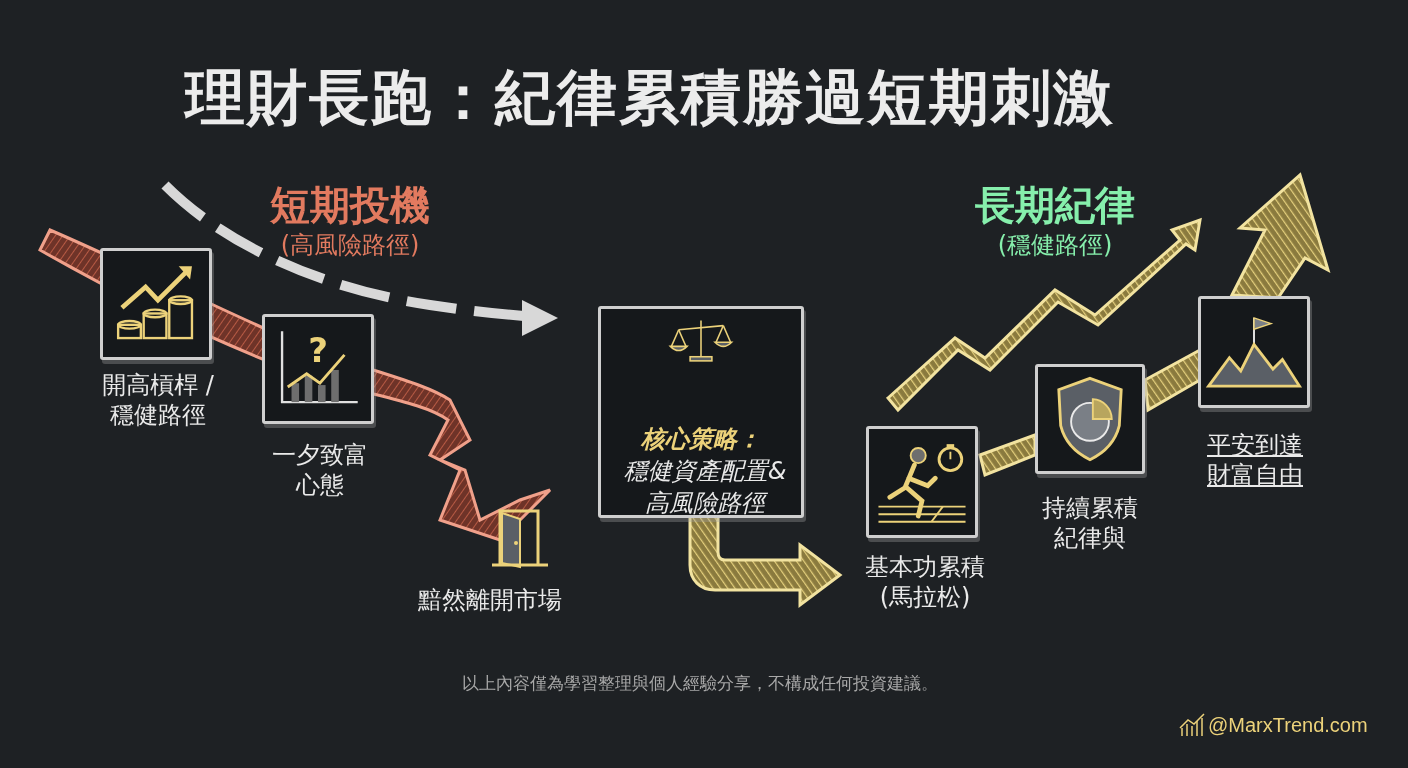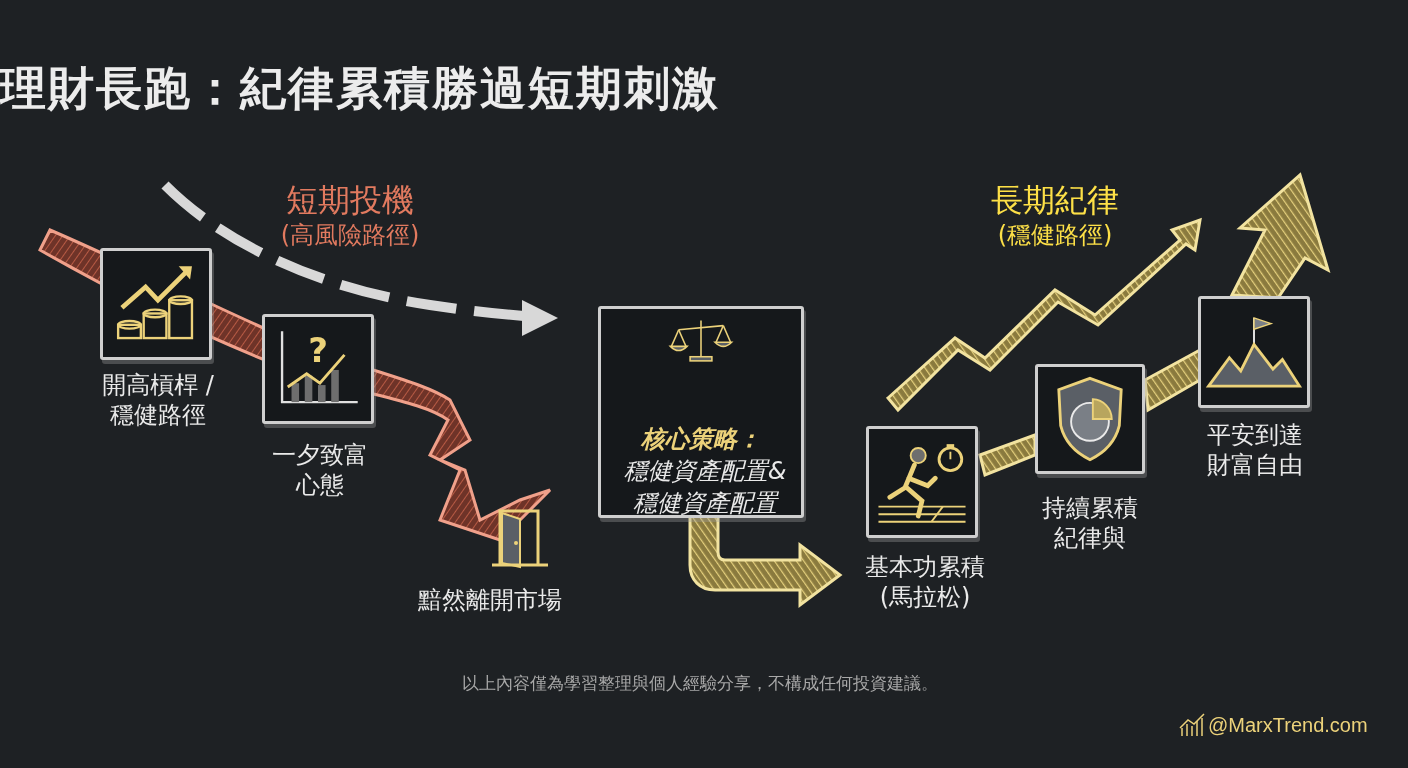--- a/index.html
+++ b/index.html
@@ -6,28 +6,28 @@
   html, body { width: 1408px; height: 768px; overflow: hidden; }
   body {
     background: #1e2124;
     font-family: "DejaVu Sans", "Liberation Sans", sans-serif;
     color: #e8e8e8;
     position: relative;
   }
   .stage { position: absolute; inset: 0; width: 1408px; height: 768px; }
   svg.bg { position: absolute; left: 0; top: 0; width: 1408px; height: 768px; }
   .title {
-    position: absolute; left: 0; top: 58px; width: 1300px; text-align: left;
-    font-size: 46px; font-weight: bold; color: #ececec; letter-spacing: 2px;
+    position: absolute; left: 0; top: 58px; width: 1300px; text-align: center;
+    font-size: 60px; font-weight: bold; color: #ececec; letter-spacing: 2px;
   }
   .label { position: absolute; text-align: center; line-height: 1.25; }
-  .section-title { font-size: 32px; font-weight: normal; }
+  .section-title { font-size: 40px; font-weight: bold; }
   .section-sub { font-size: 24px; }
   .red { color: #e27a5f; }
-  .gold { color: #fde047; }
+  .gold { color: #86efac; }
   .white { color: #eaeaea; font-size: 24px; }
   .box {
     position: absolute;
     border: 3px solid #cfcfcf;
     border-radius: 3px;
     background: #15181b;
     box-shadow: 2px 4px 0 rgba(160,160,160,0.35);
   }
   .box svg { position: absolute; left: 0; top: 0; width: 100%; height: 100%; }
   .core-text { position: absolute; left: 0; width: 100%; text-align: center; font-style: italic; }
@@ -143,21 +143,21 @@
         <line x1="146" y1="32" x2="132" y2="64"></line>
           <line x1="146" y1="32" x2="160" y2="64"></line>
         <path d="M44,72 Q60,88 76,72 Z" fill="#5a5f66"></path>
         <path d="M130,64 Q146,80 162,64 Z" fill="#5a5f66"></path>
         <rect x="82" y="92" width="42" height="8" fill="#5a5f66"></rect>
       </g>
     </svg>
     <div class="core-text" style="top:114px;">
       <div class="core-head">核心策略：</div>
       <div class="core-line">穩健資產配置&amp;</div>
-      <div class="core-line">穩健資產配置</div>
+      <div class="core-line">高風險路徑</div>
     </div>
   </div>
 
   <div class="label" style="left:955px; top:180px; width:200px;">
     <div class="section-title gold">長期紀律</div>
     <div class="section-sub gold">(穩健路徑)</div>
   </div>
 
   <div class="box" style="left:866px; top:426px; width:112px; height:112px;">
     <svg viewBox="0 0 112 112">
@@ -191,21 +191,21 @@
     <div>紀律與</div>
   </div>
 
   <div class="box" style="left:1198px; top:296px; width:112px; height:112px;">
     <svg viewBox="0 0 112 112">
       <line x1="56" y1="20" x2="56" y2="48" stroke="#eaeaea" stroke-width="2"></line>
       <polygon points="56,20 74,26 56,32" fill="#7a7f86" stroke="#ecd27a" stroke-width="1.5"></polygon>
       <polygon points="8,92 30,62 42,76 56,48 76,74 86,64 104,92" fill="#5a5f66" stroke="#ecd27a" stroke-width="3"></polygon>
     </svg>
   </div>
-  <div class="label white" style="left:1180px; top:420px; width:150px;">
+  <div class="label white" style="left:1180px; top:430px; width:150px;text-decoration:underline;">
     <div>平安到達</div>
     <div>財富自由</div>
   </div>
 
   <div class="footer-disclaimer">以上內容僅為學習整理與個人經驗分享，不構成任何投資建議。</div>
   <div class="brand">
     <svg width="30" height="26" viewBox="0 0 30 26">
       <g stroke="#ecd27a" stroke-width="1.5" fill="none">
         <line x1="4" y1="24" x2="4" y2="16"></line>
           <line x1="9" y1="24" x2="9" y2="12"></line>

